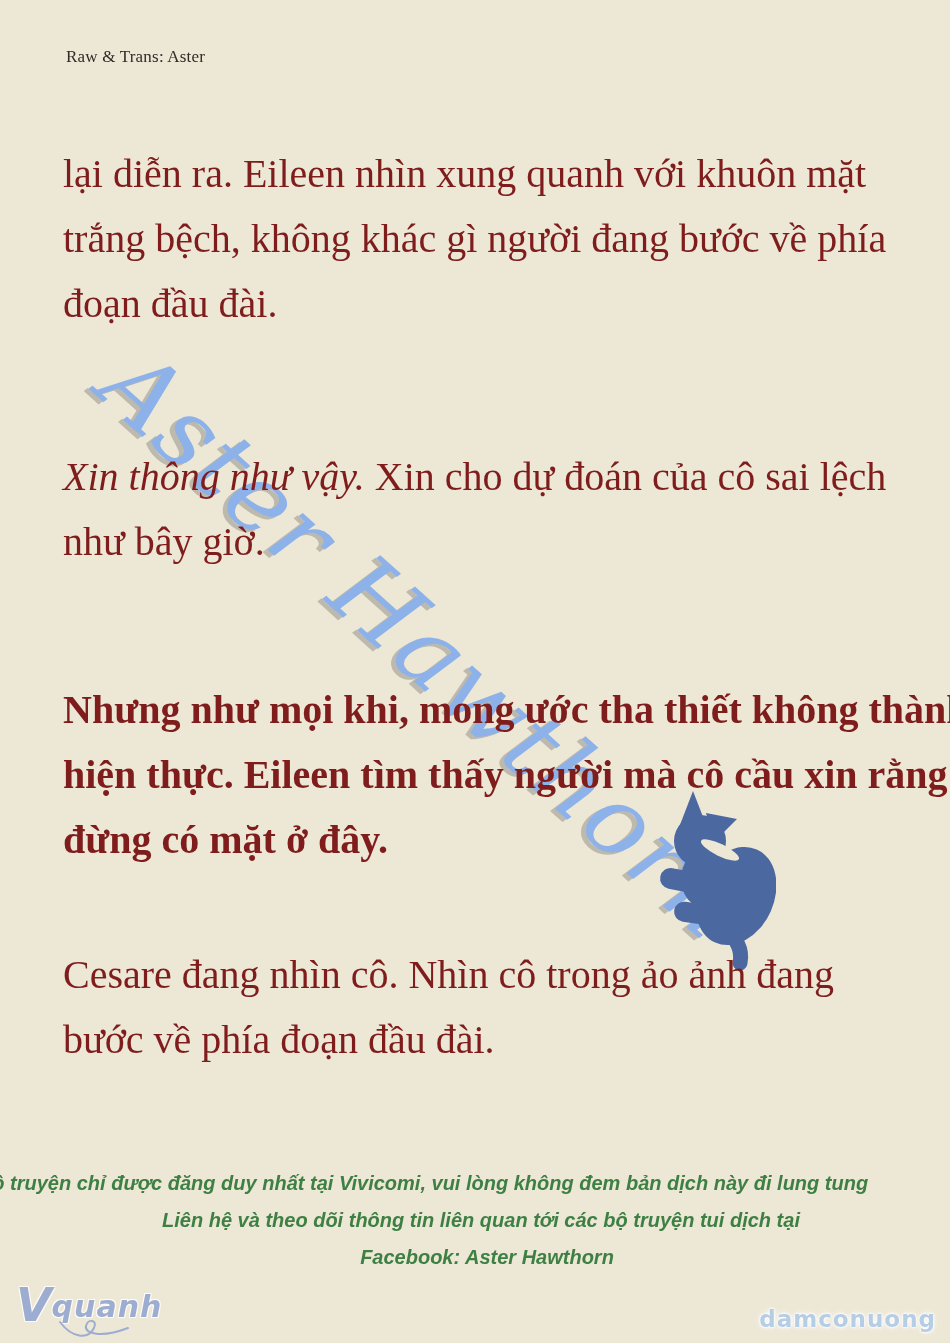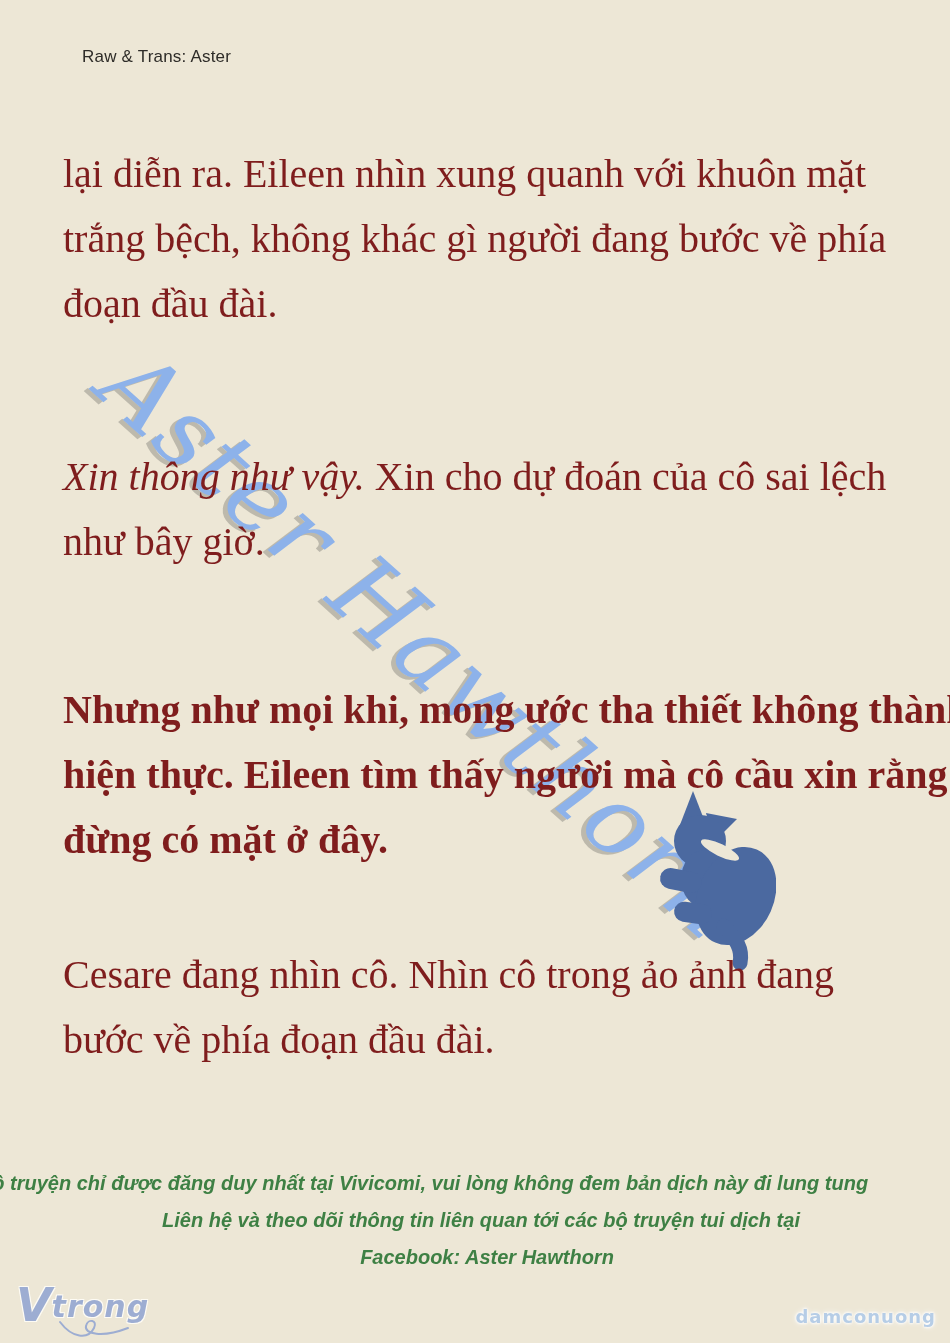--- a/index.html
+++ b/index.html
@@ -2,22 +2,22 @@
 <html><head>
 <meta charset="utf-8">
 <style>
   html,body{margin:0;padding:0;}
   body{
     width:950px;height:1343px;position:relative;overflow:hidden;
     background:#EDE7D6;
     font-family:"Liberation Serif", "DejaVu Serif", serif;
   }
   .header-credit{
-    position:absolute;left:82px;top:47px;z-index:3;
-    font-family:Liberation Sans, sans-serif;
+    position:absolute;left:66px;top:47px;z-index:3;
+    font-family:Liberation Serif, serif;
     font-size:17px;color:#2E2C28;letter-spacing:0.2px;
   }
   .watermark{
     position:absolute;left:155px;top:326px;z-index:1;
     transform:rotate(42deg);transform-origin:0 0;
     font-family:"DejaVu Serif", serif;font-style:italic;
     font-size:98px;letter-spacing:2px;white-space:nowrap;
     color:#8DB2EA;
     text-shadow:-2px 5px 0 rgba(150,147,138,0.55);
   }
@@ -46,21 +46,21 @@
     font-family:"DejaVu Sans", sans-serif;font-style:italic;font-weight:bold;
     color:#9DADD2;line-height:1;
     text-shadow:1px 1px 0 #FDFBF4,-1px -1px 0 #FDFBF4,1px -1px 0 #FDFBF4,-1px 1px 0 #FDFBF4;
   }
   .logo-v{font-size:46px;vertical-align:-4px;}
   .logo-rest{font-size:30px;letter-spacing:1px;}
   .logo-flourish{position:absolute;left:58px;top:1318px;z-index:3;}
   .site-tag{
     position:absolute;right:14px;top:1306px;z-index:3;
     font-family:"DejaVu Sans", sans-serif;font-weight:bold;
-    font-size:18px;letter-spacing:1px;color:#B6CDE6;
+    font-size:23px;letter-spacing:1px;color:#B6CDE6;
     text-shadow:0 0 3px #FFFFFF,0 0 3px #FFFFFF,0 0 6px #FFFFFF;
   }
 </style>
 </head>
 <body style="background: rgb(237, 231, 214);">
 
 <div class="header-credit">Raw &amp; Trans: Aster</div>
 
 <div class="watermark" style="color: rgb(141, 178, 234);">Aster Hawthorn</div>
 
@@ -89,19 +89,19 @@
 hiện thực. Eileen tìm thấy người mà cô cầu xin rằng
 đừng có mặt ở đây.</p>
 
 <p class="para" id="p4">Cesare đang nhìn cô. Nhìn cô trong ảo ảnh đang
 bước về phía đoạn đầu đài.</p>
 
 <div class="footer-line" id="f1" style="color: rgb(62, 128, 68);">Bộ truyện chỉ được đăng duy nhất tại Vivicomi, vui lòng không đem bản dịch này đi lung tung</div>
 <div class="footer-line" id="f2" style="color: rgb(62, 128, 68);">Liên hệ và theo dõi thông tin liên quan tới các bộ truyện tui dịch tại</div>
 <div class="footer-line" id="f3" style="color: rgb(62, 128, 68);">Facebook: Aster Hawthorn</div>
 
-<div class="logo"><span class="logo-v">V</span><span class="logo-rest">trong</span></div>
+<div class="logo"><span class="logo-v">V</span><span class="logo-rest">quanh</span></div>
 
 <svg class="logo-flourish" width="74" height="24" viewBox="0 0 74 24" aria-hidden="true">
   <path d="M2,4 C14,20 30,22 36,10 C40,2 30,0 28,8 C26,16 44,20 70,10" fill="none" stroke="#9DADD2" stroke-width="2" stroke-linecap="round"></path>
 </svg>
 
 <div class="site-tag">damconuong</div>
 
 </body></html>

